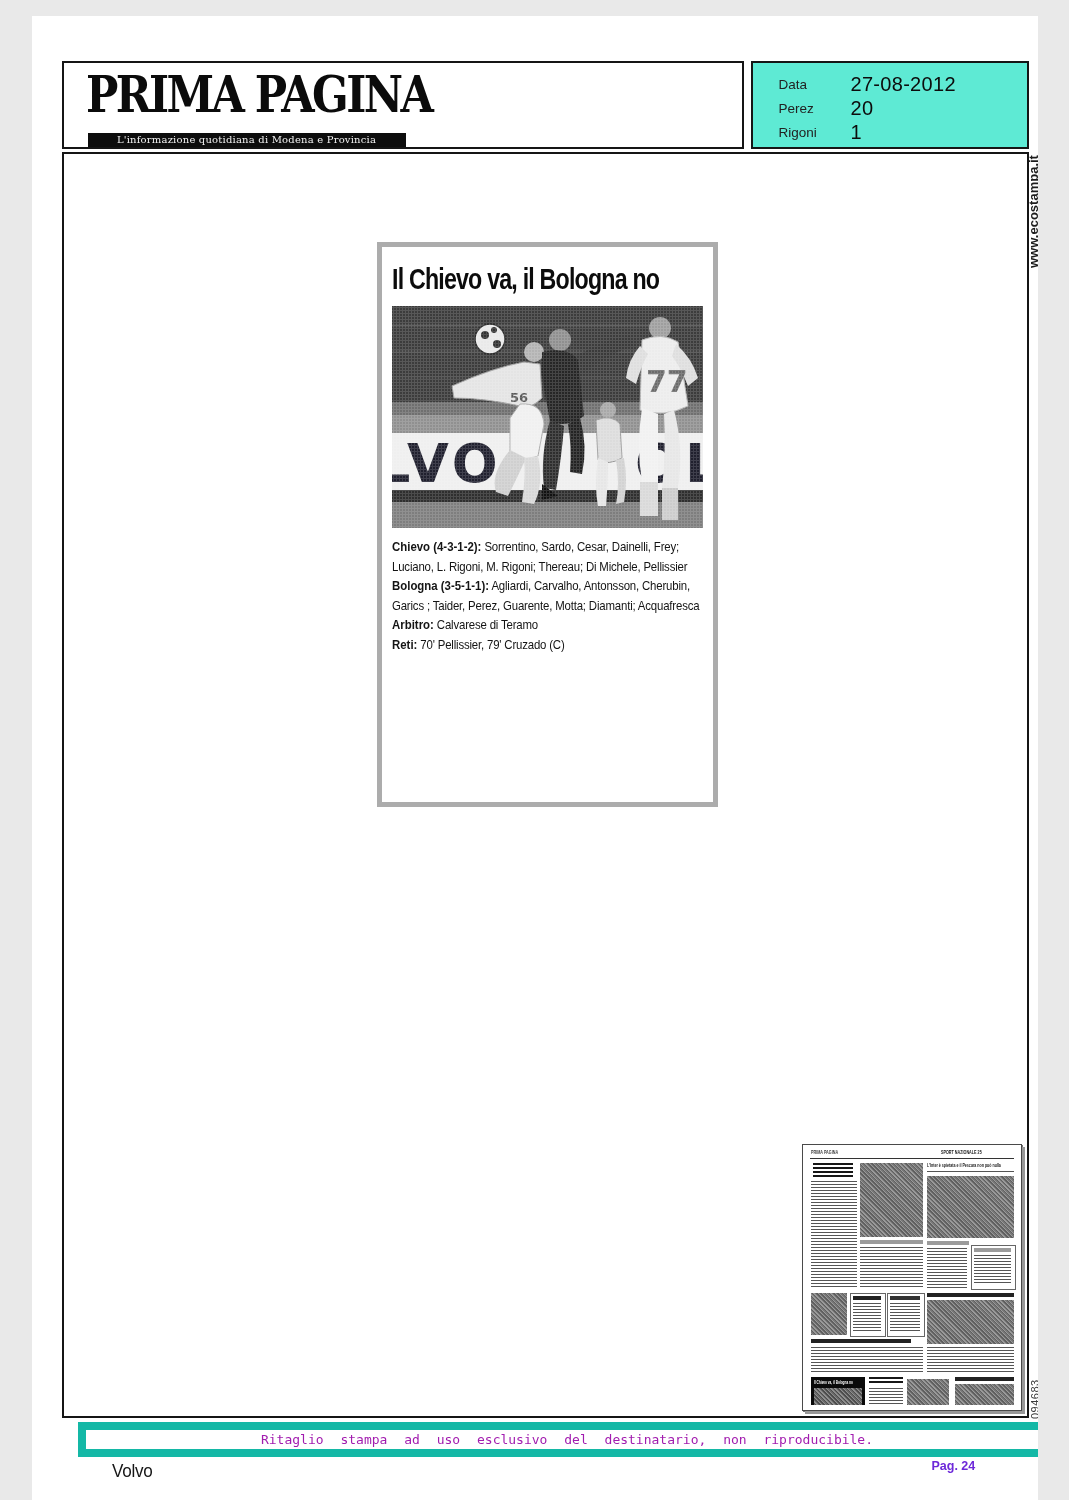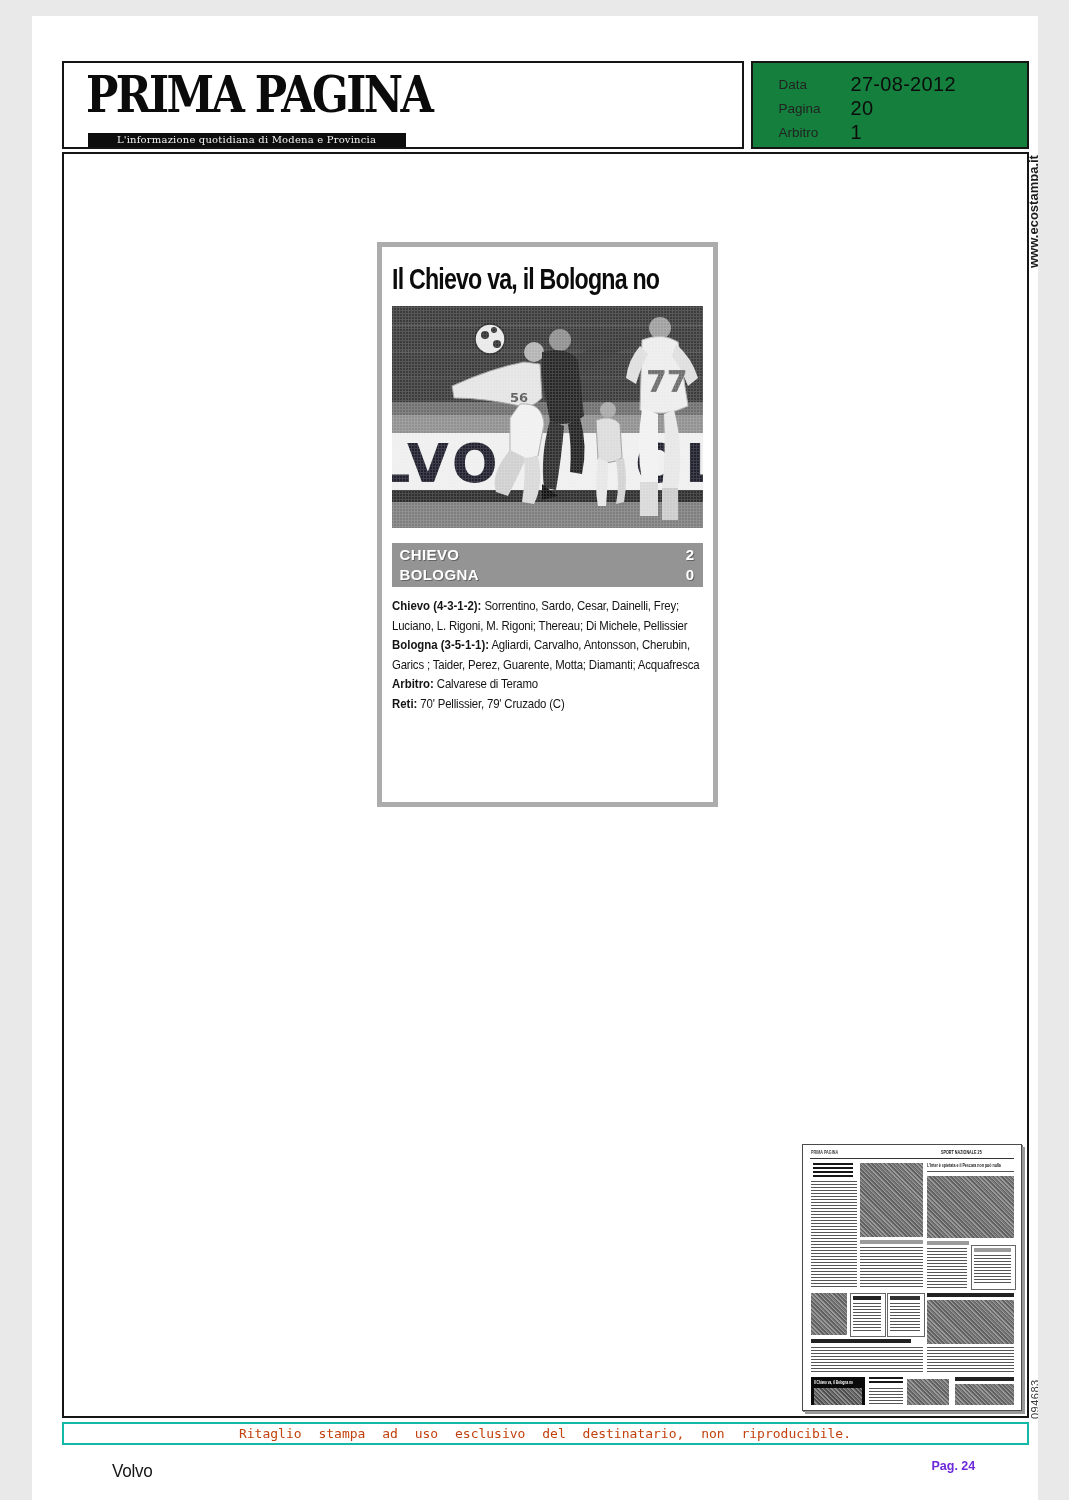--- a/index.html
+++ b/index.html
@@ -11,21 +11,21 @@
   .header-box{left:30px;top:45px;width:678px;height:84px;border:2px solid #151515;background:#fff;}
   .masthead{left:22px;top:2px;font-family:"DejaVu Serif",serif;font-weight:bold;
             font-size:50px;letter-spacing:-3px;transform:scaleX(.86);transform-origin:0 0;
             white-space:nowrap;color:#0b0b0b;}
   .tagline-bar{left:24px;top:70px;width:318px;height:14px;background:#0d0d0d;
                color:#f2f2f2;text-align:center;font-family:"DejaVu Serif",serif;
                font-size:10px;line-height:14px;letter-spacing:.2px;white-space:nowrap;}
   .quotidiano{right:0;left:auto;top:8px;width:668px;text-align:right;font-size:15px;color:#1a1a1a;
               padding-right:10px;box-sizing:border-box;}
 
-  .meta-box{left:719px;top:45px;width:274px;height:84px;border:2px solid #151515;background:#15803d;}
+  .meta-box{left:719px;top:45px;width:274px;height:84px;border:2px solid #151515;background:#5eead4;}
   .meta-row{position:absolute;left:26px;height:24px;}
   .meta-label{display:inline-block;width:72px;font-size:13.5px;color:#222;vertical-align:middle;}
   .meta-value{display:inline-block;font-size:20px;color:#0c0c0c;vertical-align:middle;letter-spacing:.3px;}
 
   
   .main-box{left:30px;top:136px;width:963px;height:1262px;border:2px solid #151515;background:#fff;}
 
   .watermark{left:994px;top:252px;width:112px;transform:rotate(-90deg);transform-origin:0 0;
              font-size:13px;font-weight:bold;color:#1c1c1c;white-space:nowrap;}
   .code-vert{left:997px;top:1403px;width:50px;transform:rotate(-90deg);transform-origin:0 0;
@@ -68,46 +68,46 @@
   .t-smallbox{position:absolute;border:1px solid #666;}
   .t-highlight{position:absolute;background:#0a0a0a;overflow:hidden;}
   .t-high-title{position:absolute;left:3px;top:2px;color:#fff;font-size:6px;font-weight:bold;
                 white-space:nowrap;transform:scaleX(.52);transform-origin:0 0;}
   .t-high-photo{position:absolute;left:3px;top:11px;right:3px;height:24px;background:
      repeating-linear-gradient(45deg,#4c4c4c 0 1px,#8f8f8f 1px 2px,#6a6a6a 2px 3px);}
   .t-high-lines{position:absolute;left:3px;top:38px;right:3px;bottom:3px;
      background:repeating-linear-gradient(rgba(255,255,255,.85) 0 1px,transparent 1px 3px);}
 
   
-  .footer-bar{left:30px;top:1406px;width:963px;height:19px;border:2px solid #14b8a6;background:#fff;
+  .footer-bar{left:46px;top:1406px;width:963px;height:19px;border:8px solid #14b8a6;background:#fff;
               text-align:center;font-family:"DejaVu Sans Mono",monospace;font-size:13px;
-              line-height:19px;word-spacing:9px;color:#c2410c;box-sizing:content-box;}
+              line-height:19px;word-spacing:9px;color:#a21caf;box-sizing:content-box;}
   .client{left:80px;top:1444px;font-size:19px;color:#161616;letter-spacing:-.3px;
           transform:scaleX(.9);transform-origin:0 0;}
   .page-ref{left:900px;top:1443px;font-size:12.5px;font-weight:600;color:#6d28d9;}
 </style>
 </head>
 <body>
 
 <div class="page">
 
   <div class="abs header-box">
     <div class="abs masthead">PRIMA PAGINA</div>
     <div class="abs tagline-bar">L'informazione quotidiana di Modena e Provincia</div>
   </div>
 
   <div class="abs meta-box">
     <div class="meta-row" style="top:10px">
       <span class="meta-label">Data</span><span class="meta-value">27-08-2012</span>
     </div>
     <div class="meta-row" style="top:34px">
-      <span class="meta-label">Pagina</span><span class="meta-value">20</span>
+      <span class="meta-label">Perez</span><span class="meta-value">20</span>
     </div>
     <div class="meta-row" style="top:58px">
-      <span class="meta-label">Arbitro</span><span class="meta-value">1</span>
+      <span class="meta-label">Rigoni</span><span class="meta-value">1</span>
     </div>
   </div>
 
   <div class="abs main-box"></div>
 
   <div class="abs watermark">www.ecostampa.it</div>
   <div class="abs code-vert">094683</div>
 
   <div class="abs clip">
     <div class="clip-inner">
@@ -165,30 +165,20 @@
             <path d="M250 102 Q244 140 250 176 L266 178 Q266 140 266 108 Z" fill="#f1f1f1"></path>
             <path d="M282 104 Q292 142 286 182 L270 184 Q274 144 272 108 Z" fill="#e7e7e7"></path>
             <rect x="248" y="176" width="18" height="34" fill="#d9d9d9"></rect>
             <rect x="270" y="182" width="16" height="32" fill="#cccccc"></rect>
             <text x="254" y="86" font-family="DejaVu Sans, sans-serif" font-size="30" font-weight="bold" fill="#6b6b6b">77</text>
           </g>
         </svg>
       </div>
 
 
-      <div class="scoreboard">
-        <div class="score-row">
-          <span>CHIEVO</span>
-          <span>2</span>
-        </div>
-        <div class="score-row">
-          <span>BOLOGNA</span>
-          <span>0</span>
-        </div>
-      </div>
 
       <div class="details">
         <span><b>Chievo (4-3-1-2):</b><span> Sorrentino, Sardo, Cesar, Dainelli, Frey; Luciano, L. Rigoni, M. Rigoni; Thereau; Di Michele, Pellissier</span></span><br>
         <span><b>Bologna (3-5-1-1):</b><span> Agliardi, Carvalho, Antonsson, Cherubin, Garics ; Taider, Perez, Guarente, Motta; Diamanti; Acquafresca</span></span><br>
         <span><b>Arbitro:</b><span> Calvarese di Teramo</span></span><br>
         <span><b>Reti:</b><span> 70' Pellissier, 79' Cruzado (C)</span></span>
       </div>
     </div>
   </div>
 

